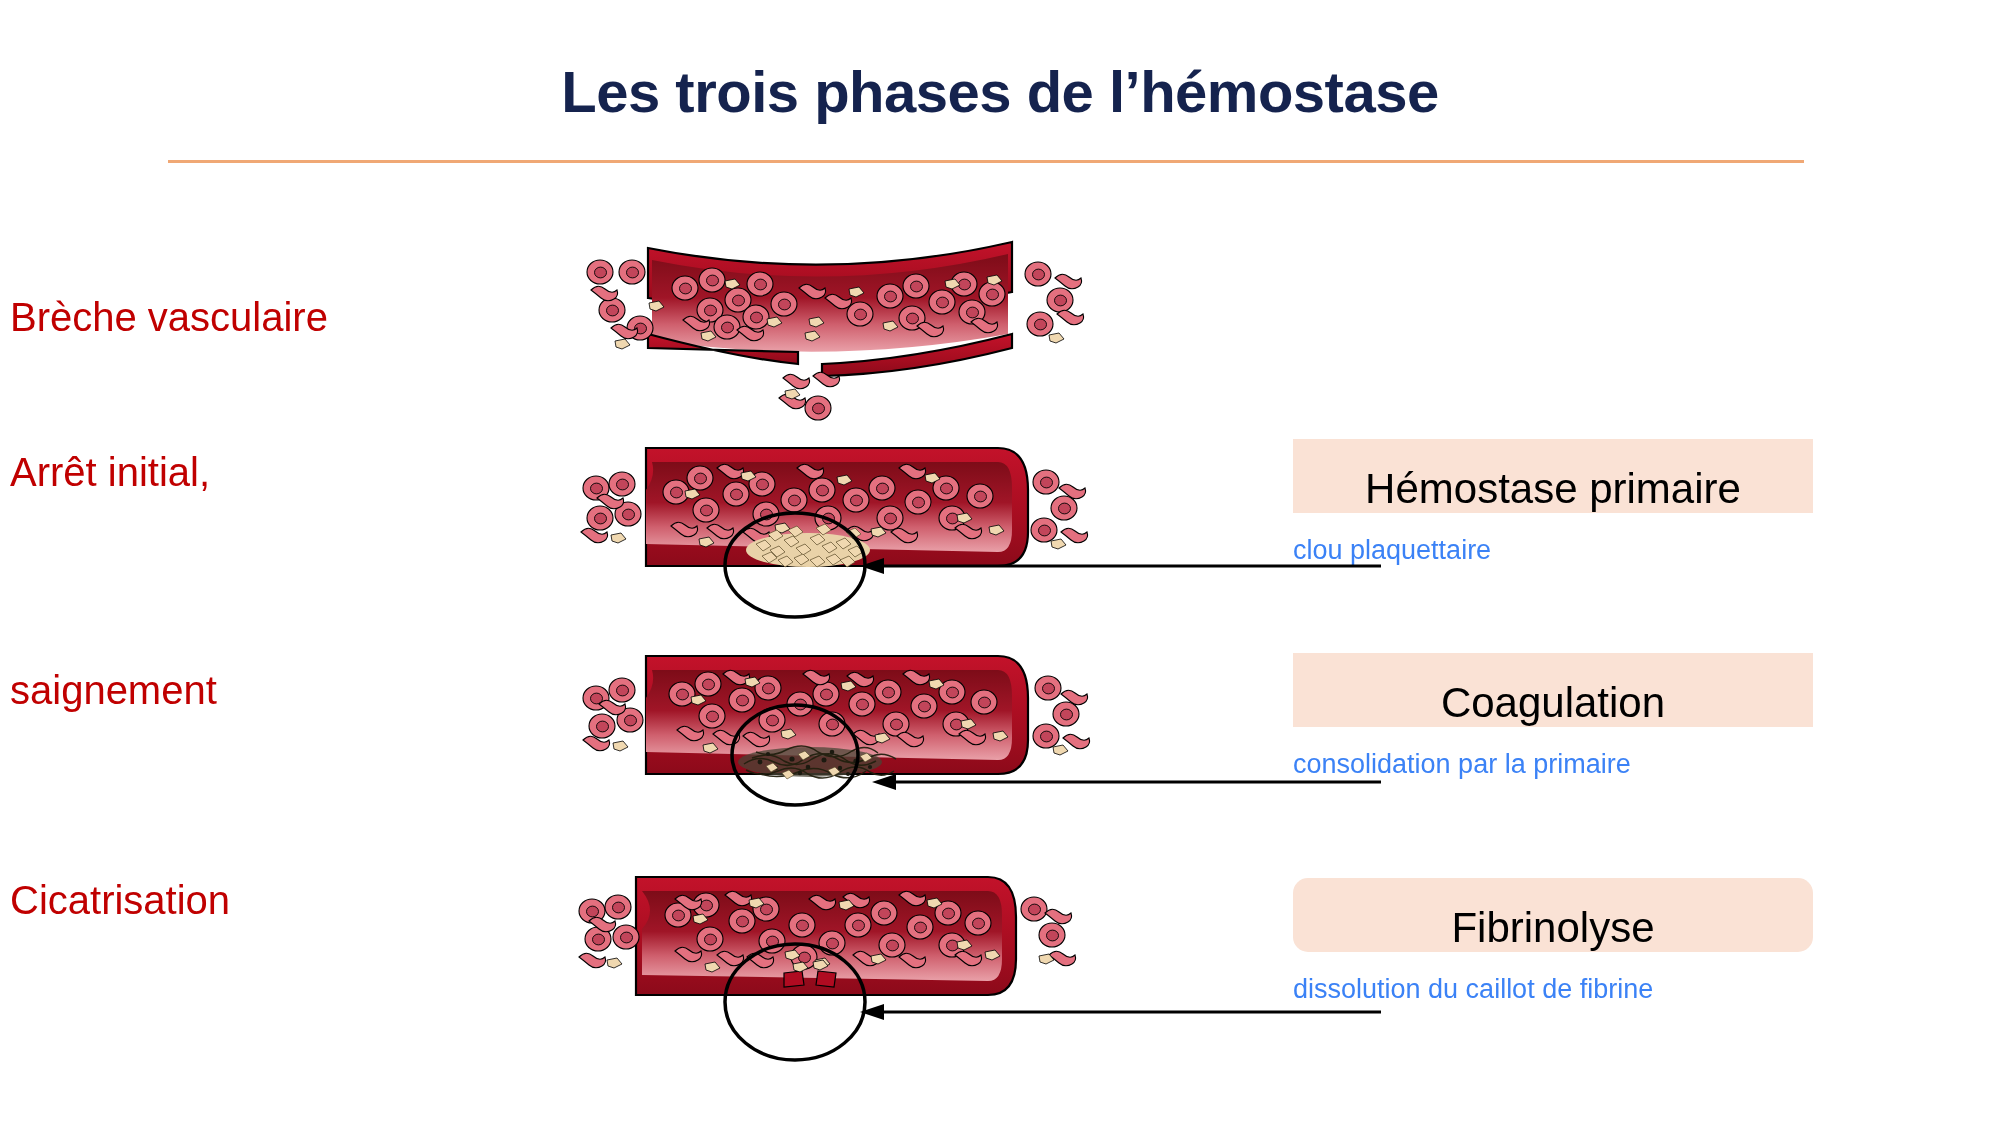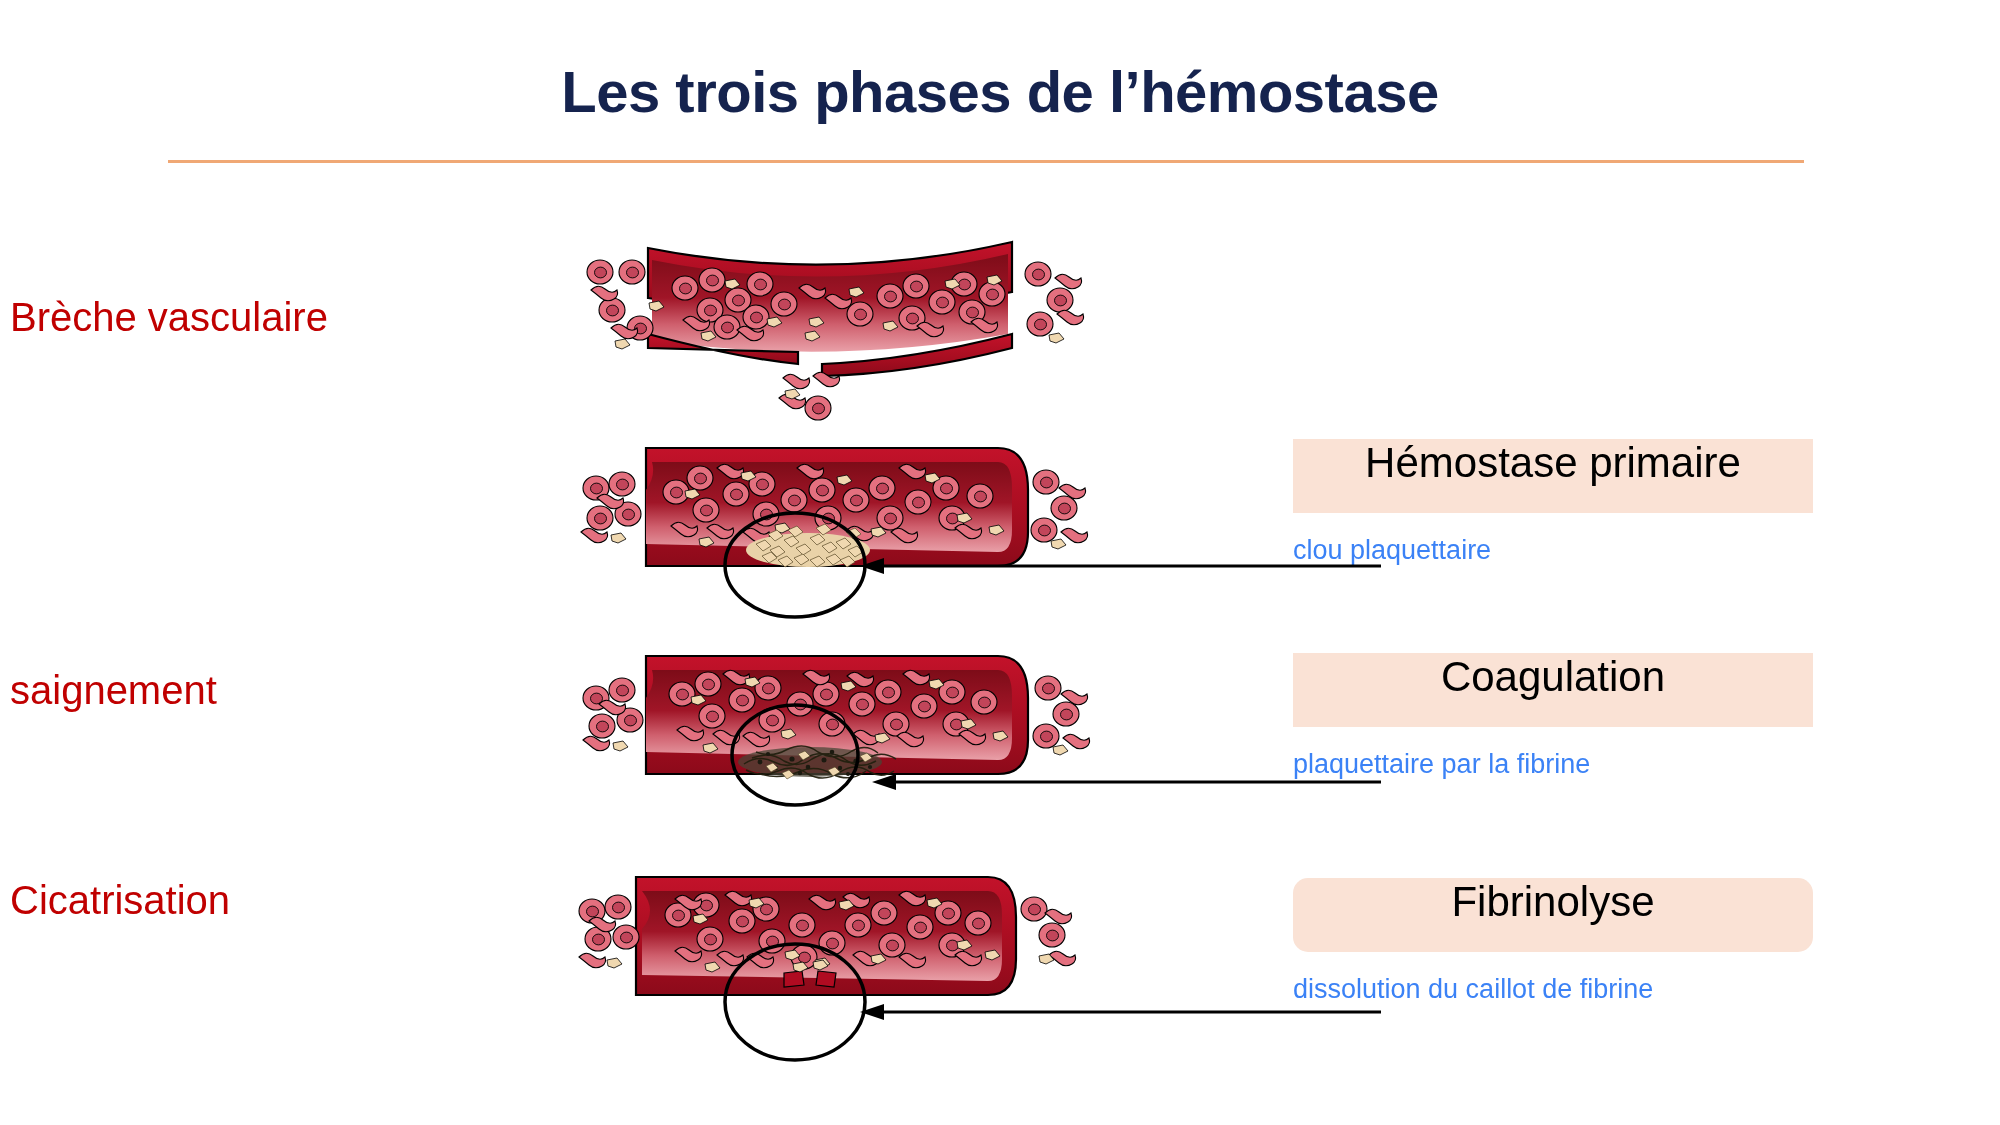--- a/index.html
+++ b/index.html
@@ -53,21 +53,21 @@
   #phase-label-3 { top: 878px; }
 
   
   .phase-box {
     position: absolute;
     left: 1293px;
     width: 520px;
     height: 74px;
     background: #fae2d5;
     display: flex;
-    align-items: flex-start;
+    align-items: flex-end;
     justify-content: center;
   }
   .phase-box-title {
     font-size: 42px;
     color: #000000;
     white-space: nowrap;
   }
   .phase-caption {
     position: absolute;
     width: 520px;
@@ -108,39 +108,40 @@
 <body>
 
 <div id="slide-title">Les trois phases de l’hémostase</div>
 <div id="title-rule"></div>
 
 <div class="phase-label" id="phase-label-0">
   <div>Brèche vasculaire</div>
 </div>
 
 <div class="phase-label" id="phase-label-1">
+  <div>Arrêt initial,</div>
 </div>
 
 <div class="phase-label" id="phase-label-2">
   <div>saignement</div>
 </div>
 
 <div class="phase-label" id="phase-label-3">
   <div>Cicatrisation</div>
 </div>
 
 <div class="phase-box" id="phase-box-0">
   <span class="phase-box-title">Hémostase primaire</span>
 </div>
 <div class="phase-caption" id="phase-caption-0">clou plaquettaire</div>
 
 <div class="phase-box" id="phase-box-1">
   <span class="phase-box-title">Coagulation</span>
 </div>
-<div class="phase-caption" id="phase-caption-1">plaquettaire par la fibrine</div>
+<div class="phase-caption" id="phase-caption-1">consolidation par la primaire</div>
 
 <div class="phase-box" id="phase-box-2">
   <span class="phase-box-title">Fibrinolyse</span>
 </div>
 <div class="phase-caption" id="phase-caption-2">dissolution du caillot de fibrine</div>
 
 <svg width="0" height="0" style="position:absolute" aria-hidden="true">
   <defs>
     <linearGradient id="lumenGrad" x1="0" y1="0" x2="0" y2="1">
       <stop offset="0%" stop-color="#7d0c18"></stop>

